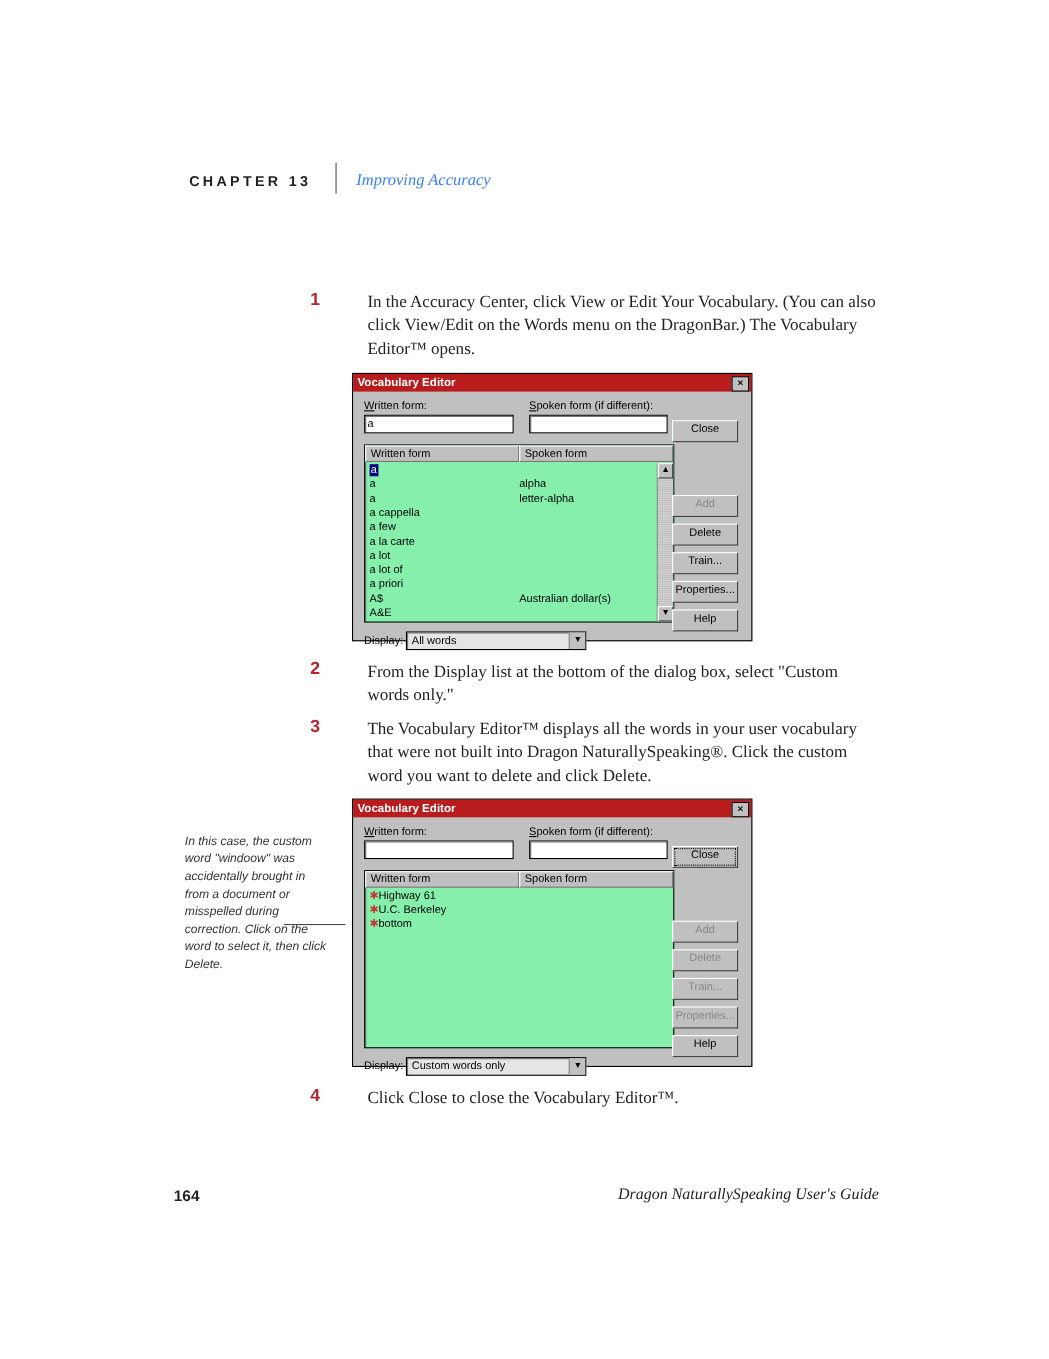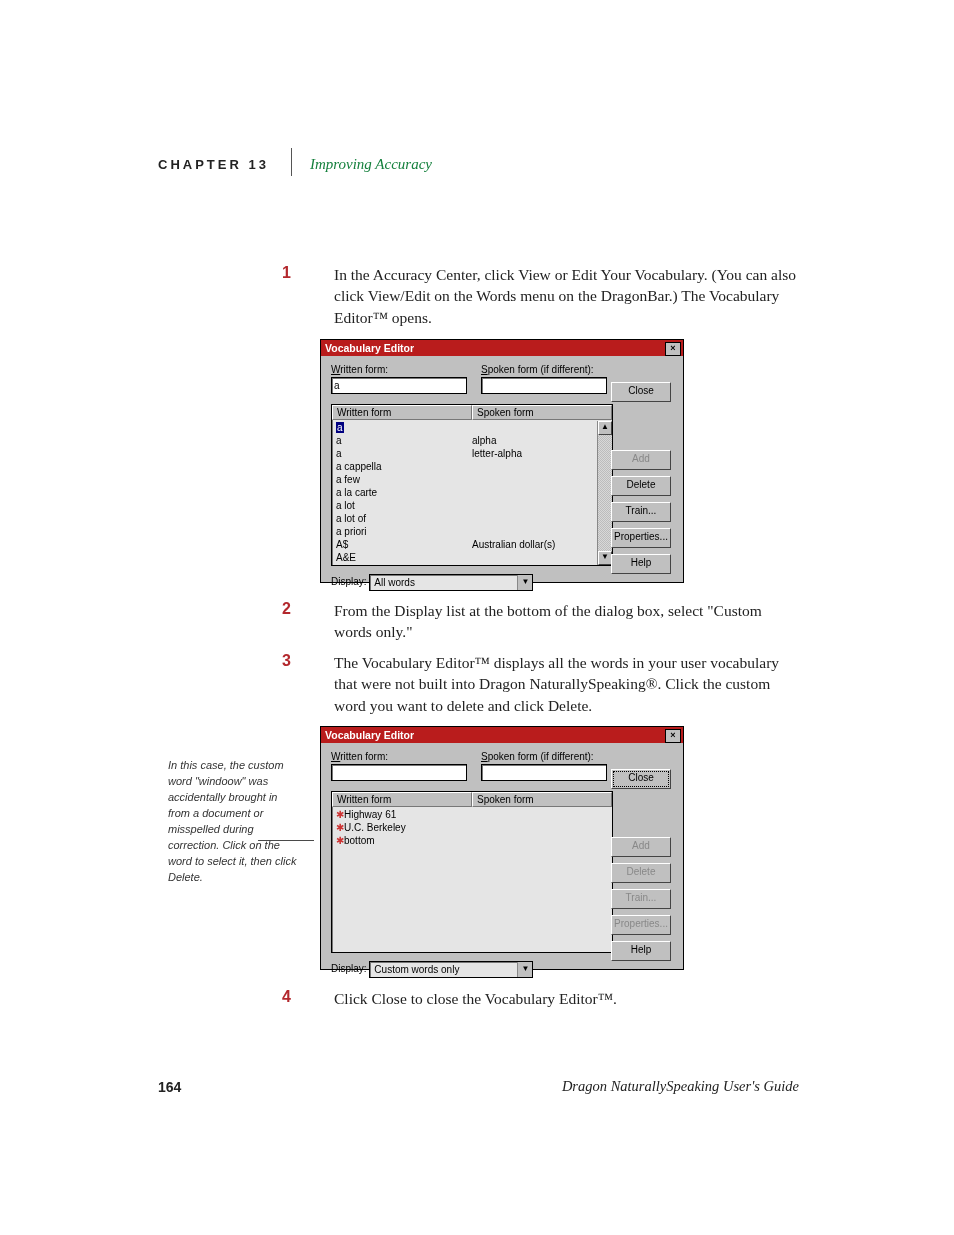--- a/index.html
+++ b/index.html
@@ -24,32 +24,33 @@
     height: 28px;
   }
   .chapter-label {
     font-family: Arial, Helvetica, sans-serif;
     font-weight: 700;
     letter-spacing: 3px;
     font-size: 13px;
     color: #222;
     display: inline-block;
     vertical-align: middle;
+    margin-left: 14px;
   }
   .vline {
     display: inline-block;
     width: 1px;
     height: 28px;
     background: #555;
     margin: 0 14px -8px 18px;
   }
   .chapter-title {
     font-style: italic;
     font-size: 15px;
-    color: #15803d;
+    color: #3b82f6;
     display: inline-block;
     vertical-align: middle;
   }
   .heading {
     position: absolute;
     left: 320px;
     top: 232px;
     font-size: 20px;
     color: #b3282d;
     font-family: Georgia, serif;
@@ -143,21 +144,21 @@
   .textbox {
     background: #fff;
     border: 1px solid #000;
     box-shadow: inset 1px 1px 0 #777;
     height: 15px;
     padding: 0 2px;
     font-size: 10px;
     line-height: 15px;
   }
   .listbox {
-    background: #e5e5e5;
+    background: #86efac;
     border: 1px solid #000;
     box-shadow: inset 1px 1px 0 #777;
     position: relative;
   }
   .listbox .header-cell {
     background: #c0c0c0;
     border: 1px solid #fff;
     border-right-color: #777;
     border-bottom-color: #777;
     font-size: 10px;

